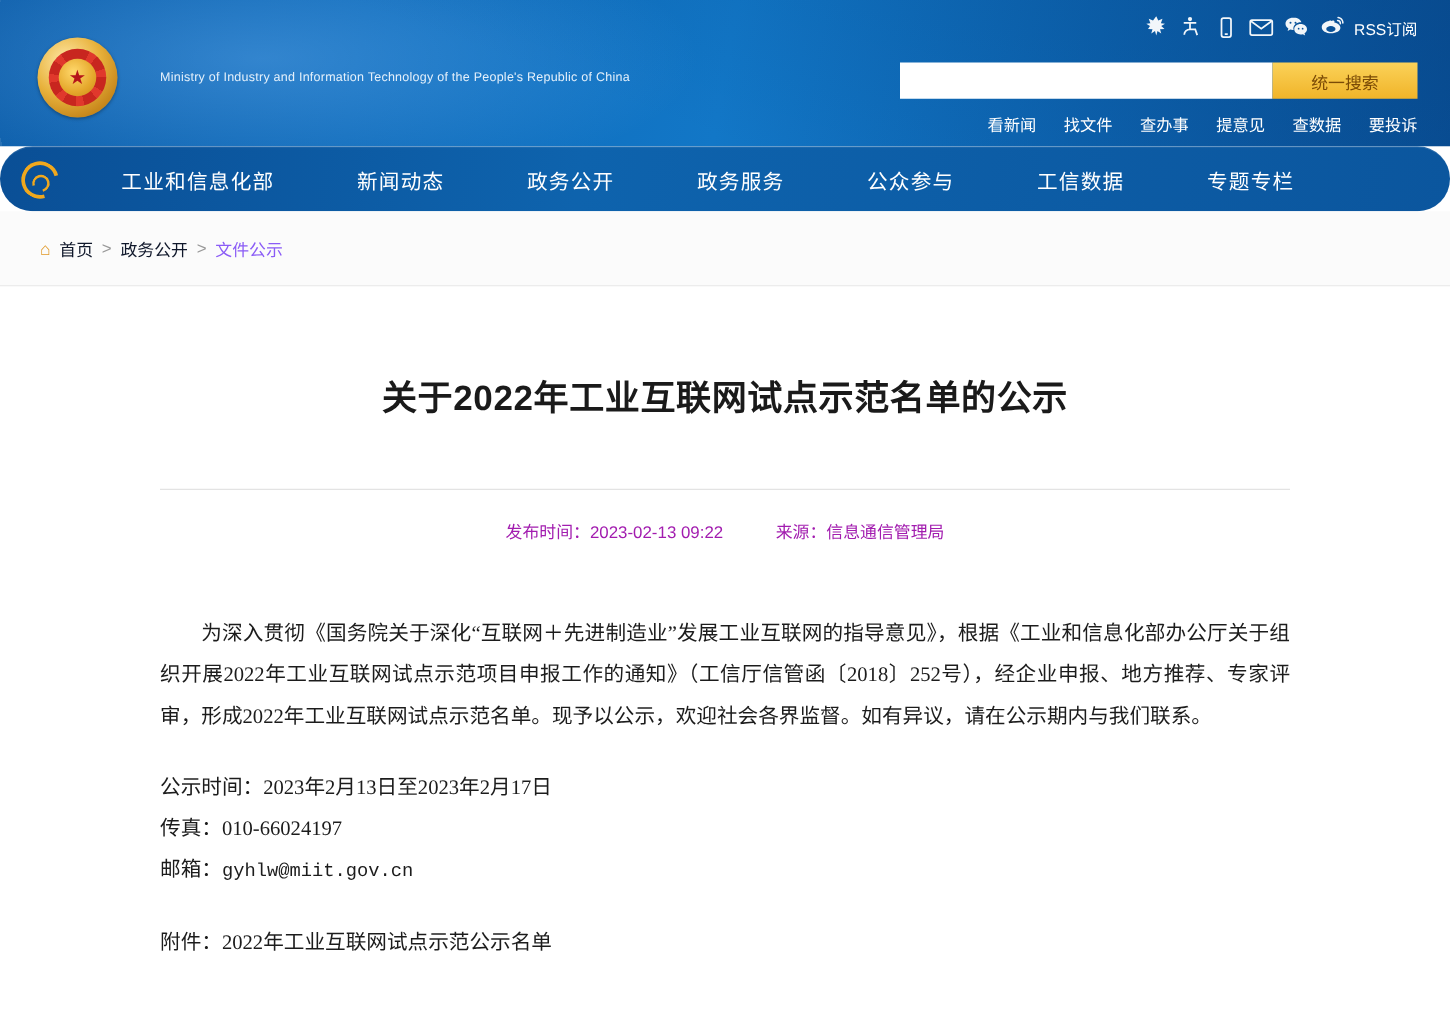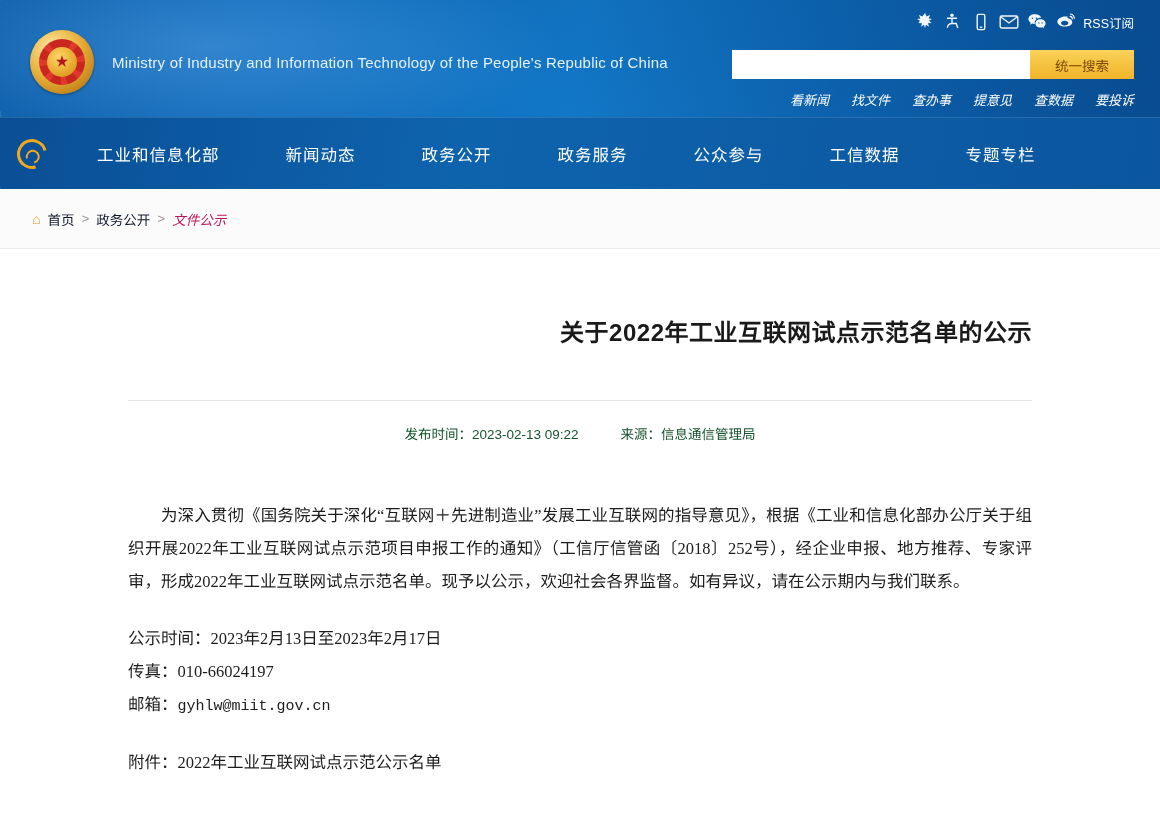--- a/index.html
+++ b/index.html
@@ -71,23 +71,24 @@
   .title-cn {
     color: #ffffff;
     font-size: 31px;
     font-weight: 700;
     letter-spacing: 2px;
     text-shadow: 0 1px 2px rgba(0,30,70,0.5);
     white-space: nowrap;
   }
   .title-en {
     color: #e4f0fb;
-    font-size: 15px;
+    font-size: 10px;
     letter-spacing: 0.2px;
     white-space: nowrap;
+    margin-left: 16px;
   }
 
   
   .top-icons {
     position: absolute;
     right: 26px; top: 10px;
     display: flex; align-items: center; gap: 4px; text-align: center;
   }
   .top-icons .ic {
     width: 24px; height: 24px;
@@ -112,50 +113,51 @@
   }
   .search-input {
     width: 298px; height: 29px;
     border: none; outline: none;
     padding: 0 8px;
     font-size: 13px;
     background: #ffffff;
     color: #333;
   }
   .search-btn {
-    width: 104px; height: 29px;
+    width: 116px; height: 29px;
     border: none;
     background: linear-gradient(#fbd259, #f0b429);
     color: #7a4a06;
     font-size: 13.5px;
     font-family: "Liberation Sans", sans-serif;
     cursor: pointer;
   }
 
   
   .quick-links {
     position: absolute;
     right: 26px; top: 90px;
-    display: flex; gap: 22px; font-style: italic;
+    display: flex; gap: 22px;
   }
   .quick-links a {
     color: #ffffff;
     font-size: 13px;
     text-decoration: none;
     white-space: nowrap;
   }
 
   
   .main-nav {
     position: relative;
-    height: 72px;
+    height: 52px;
     background: linear-gradient(100deg, #0a4f96 0%, #0e63ad 40%, #0b569e 100%);
     border-top: 1px solid rgba(255,255,255,0.12);
     display: flex; align-items: center;
     overflow: hidden;
+    border-radius: 28px;
   }
   .main-nav::after {
     content: "";
     position: absolute; inset: 0;
     background: linear-gradient(80deg, rgba(255,255,255,0.06) 0 1px, rgba(255,255,255,0) 1px 70px);
     pointer-events: none;
   }
   .nav-logo {
     width: 64px; display: flex; align-items: center; justify-content: center;
     position: relative; z-index: 2;
@@ -199,40 +201,40 @@
     padding-left: 32px;
   }
   .crumb {
     display: flex; align-items: center; gap: 7px;
     font-size: 13.5px;
     color: #555;
   }
   .crumb .home-icon { color: #e09a2a; font-size: 14px; line-height: 1; }
   .crumb a { color: #0f172a; text-decoration: none; font-family: Liberation Serif, serif; }
   .crumb .sep { color: #999; }
-  .crumb .current { color: #be185d; font-style: italic; }
+  .crumb .current { color: #8b5cf6; }
 
   
   .article {
     position: relative;
     padding: 0 128px;
   }
   .doc-title {
-    text-align: right;
-    font-size: 24px;
+    text-align: center;
+    font-size: 28px;
     font-weight: 700;
     color: #1a1a1a;
     letter-spacing: 0.5px;
     padding: 48px 0 36px;
   }
   .meta-rule { border-top: 1px solid #e3e3e3; }
   .doc-meta {
     display: flex; justify-content: center; gap: 42px;
     font-size: 13.5px;
-    color: #14532d;
+    color: #a21caf;
     padding: 22px 0 0;
   }
   .doc-body {
     padding: 56px 0 0;
     font-family: "Liberation Serif", serif;
     font-size: 16.5px;
     color: #1c1c1c;
     line-height: 2.0;
   }
   .doc-body p { margin: 0; }

